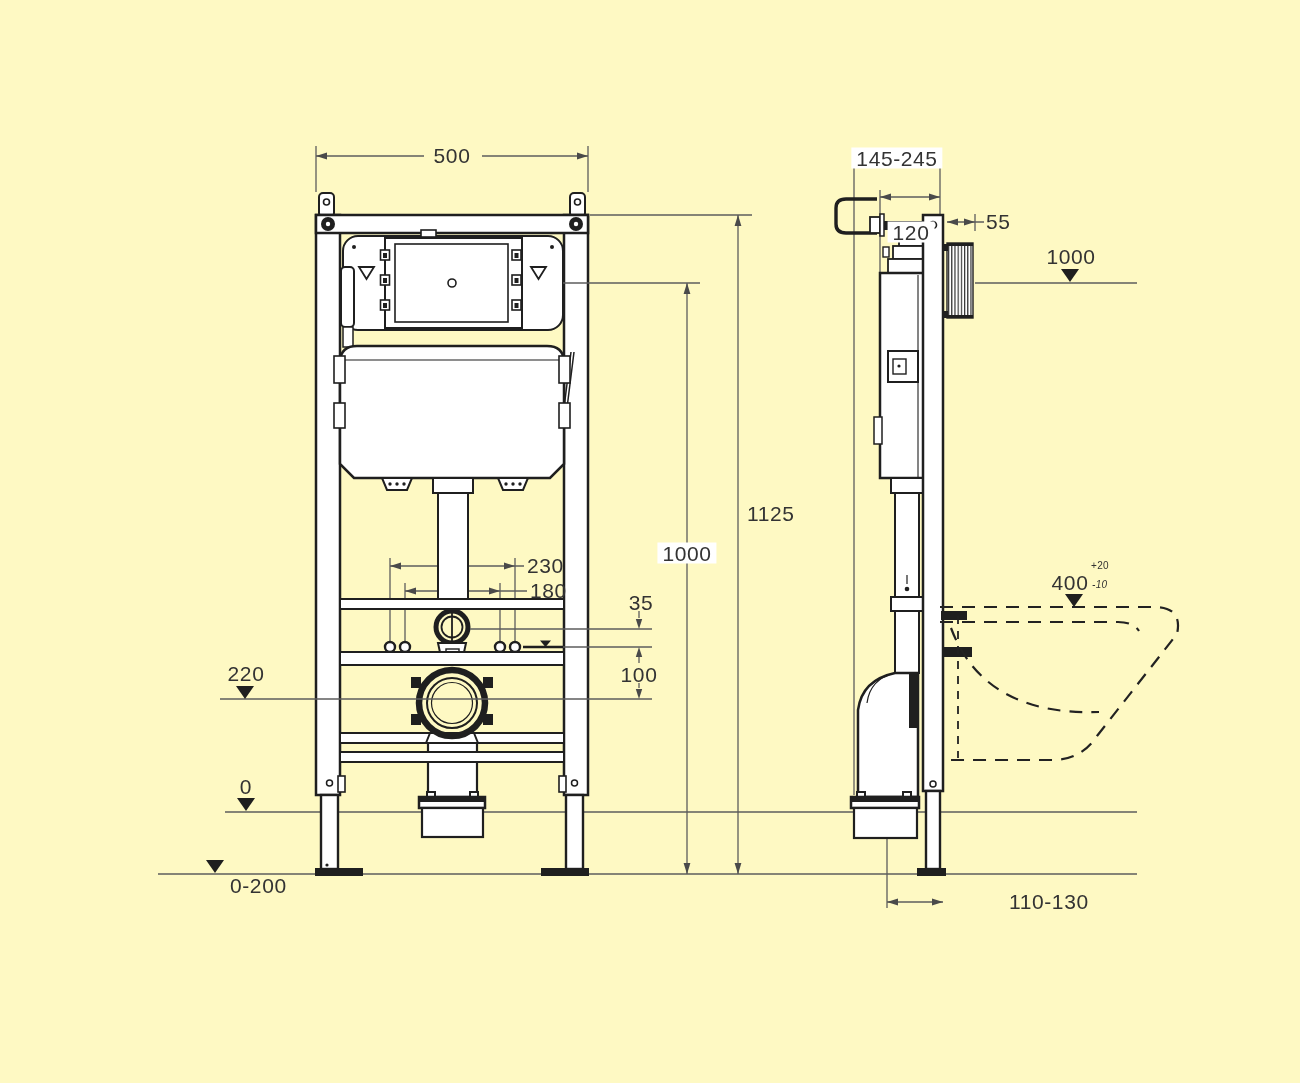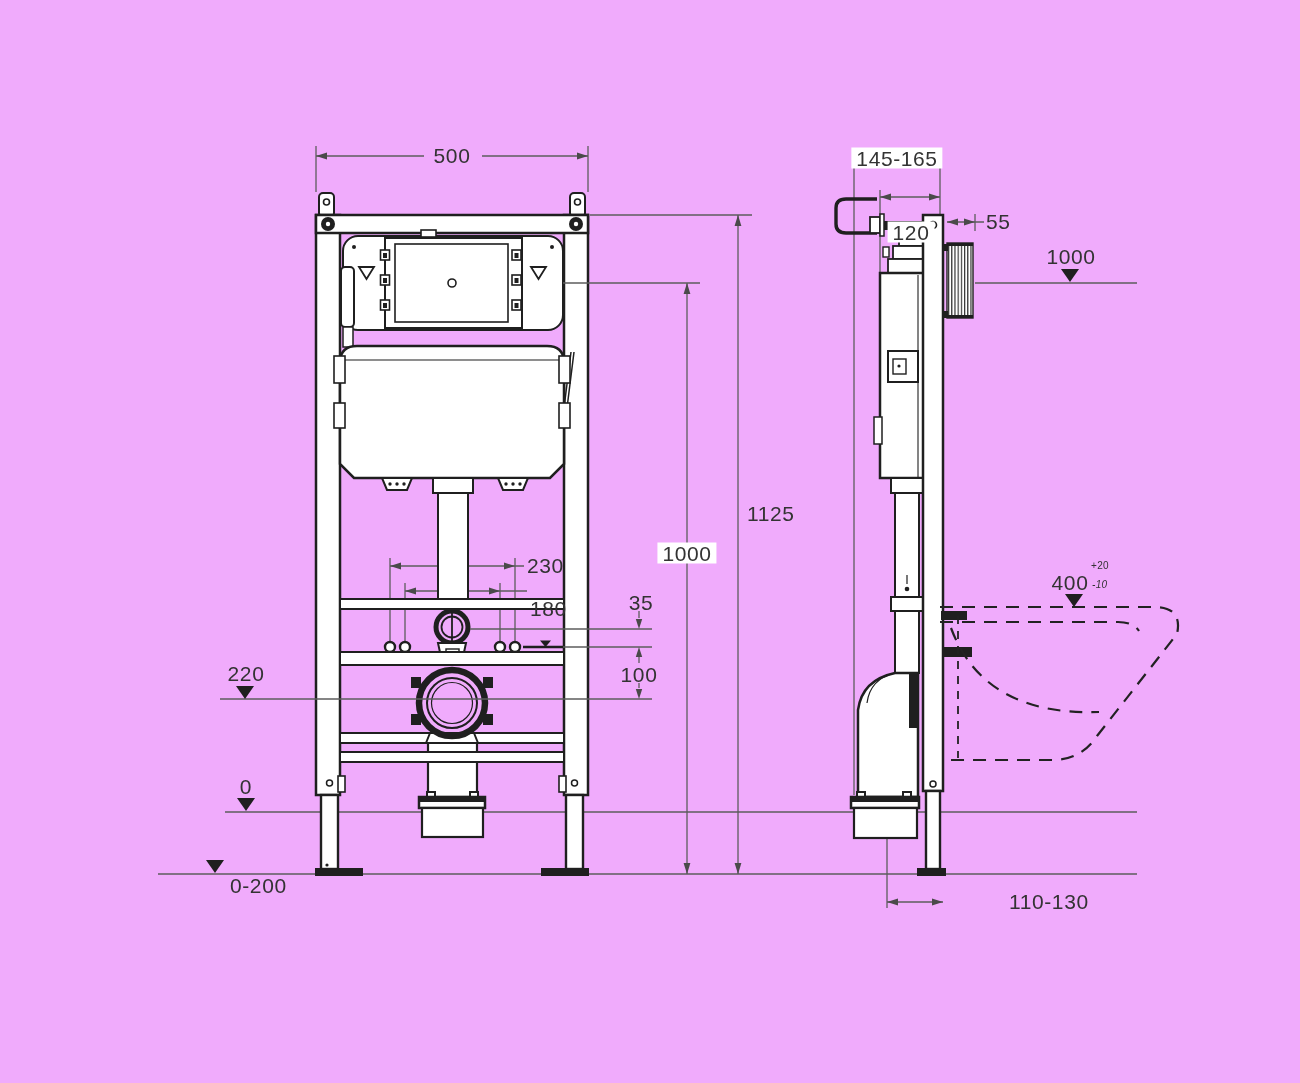--- a/index.html
+++ b/index.html
@@ -1,17 +1,17 @@
 <!DOCTYPE html>
 <html><head>
 <meta charset="utf-8">
 <style>
   html,body{margin:0;padding:0;background:#fff;}
   .stage{
-    position:relative;width:1300px;height:1083px;background:#f0abfc;overflow:hidden;
+    position:relative;width:1300px;height:1083px;background:#fef9c3;overflow:hidden;
     font-family:"Liberation Sans","DejaVu Sans",sans-serif;
   }
   .stage svg{position:absolute;left:0;top:0;}
   .dim-label{
     position:absolute;color:#333;font-size:21px;letter-spacing:.6px;
     white-space:nowrap;transform:translate(-50%,-50%);line-height:1;
   }
   .dim-label.left{transform:translate(0,-50%);}
   .dim-label.bg{background:#fff;padding:0 5px;}
   .dim-label.small{font-size:10px;letter-spacing:.3px;}
@@ -254,28 +254,28 @@
     <polygon points="206,860 224,860 215,873"></polygon>
     <polygon points="1065,594 1083,594 1074,607"></polygon>
     <polygon points="1061,269 1079,269 1070,282"></polygon>
   </g>
 </svg>
 
 <div class="dim-label" style="left:452px;top:155px;">500</div>
 <div class="dim-label left" style="left:747px;top:513px;">1125</div>
 <div class="dim-label bg" style="left:687px;top:553px;">1000</div>
 <div class="dim-label left" style="left:527px;top:565px;">230</div>
-<div class="dim-label left" style="left:530px;top:608px;">180</div>
+<div class="dim-label left" style="left:530px;top:590px;">180</div>
 <div class="dim-label" style="left:641px;top:602px;">35</div>
 <div class="dim-label" style="left:639px;top:674px;">100</div>
 <div class="dim-label" style="left:246px;top:673px;text-align:right;">220</div>
 <div class="dim-label" style="left:246px;top:786px;">0</div>
 <div class="dim-label left" style="left:230px;top:849px;margin-top:36px;">0-200</div>
 
-<div class="dim-label bg" style="left:897px;top:158px;">145-165</div>
+<div class="dim-label bg" style="left:897px;top:158px;">145-245</div>
 <div class="dim-label bg" style="left:911px;top:196px;margin-top:36px;">120</div>
 <div class="dim-label left" style="left:986px;top:221px;">55</div>
 <div class="dim-label" style="left:1071px;top:256px;">1000</div>
 <div class="dim-label" style="left:1070px;top:582px;">400</div>
 <div class="dim-label small left" style="left:1091px;top:566px;">+20</div>
 <div class="dim-label small left" style="left:1092px;top:585px;font-style:italic;">-10</div>
 <div class="dim-label left" style="left:1009px;top:901px;">110-130</div>
 
 </div>
 

